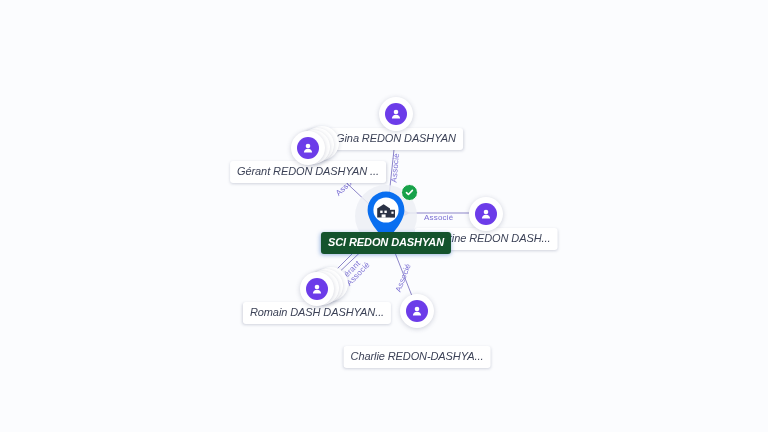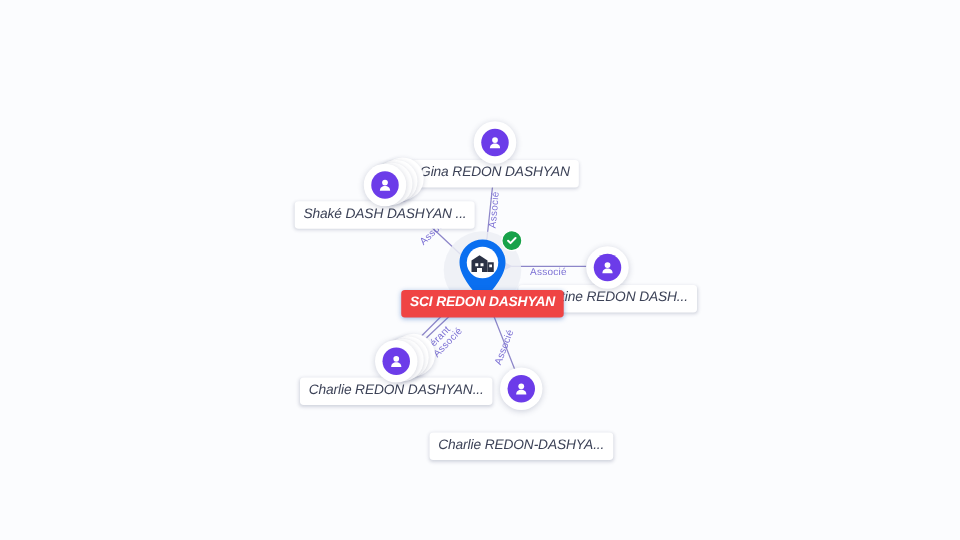--- a/index.html
+++ b/index.html
@@ -115,21 +115,21 @@
     font-size: 11px;
     line-height: 1;
     padding: 5px 7px 6px 7px;
     border-radius: 3px;
     white-space: nowrap;
     box-shadow: 0 1px 3px rgba(40,50,90,0.20);
     letter-spacing: -0.1px;
     font-style: italic;
   }
   .node-label.primary {
-    background: #ef4444;
+    background: #14532d;
     color: #ffffff;
     font-weight: bold;
     box-shadow: 0 1px 4px rgba(18,80,180,0.40);
     z-index: 40;
   }
   
   .edge-label {
     position: absolute;
     font-size: 8px;
     color: #7b6fd4;
@@ -262,21 +262,21 @@
       <div class="pin-badge">
         <svg width="9" height="9" viewBox="0 0 9 9">
           <path d="M1.5 4.6 L3.4 6.5 L7.4 2.4" stroke="#ffffff" stroke-width="1.6" fill="none" stroke-linecap="round" stroke-linejoin="round"></path>
         </svg>
       </div>
     </div>
   </div>
 
   <div id="labels-group">
       <div class="node-label" style="left: 396px; top: 128px;">Gina REDON DASHYAN</div>
-      <div class="node-label" style="left: 308px; top: 161px;">Shaké DASH DASHYAN ...</div>
+      <div class="node-label" style="left: 308px; top: 161px;">Gérant REDON DASHYAN ...</div>
       <div class="node-label" style="left: 486px; top: 228px;">Valentine REDON DASH...</div>
       <div class="node-label" style="left: 417px; top: 325px; margin-top: 21px;">Charlie REDON-DASHYA...</div>
-      <div class="node-label" style="left: 317px; top: 302px;">Charlie REDON DASHYAN...</div>
+      <div class="node-label" style="left: 317px; top: 302px;">Romain DASH DASHYAN...</div>
     </div>
 
   <div class="node-label primary" id="center-label" style="left: 386px; top: 232px;">SCI REDON DASHYAN</div>
 
 </div>
 
 </body></html>

